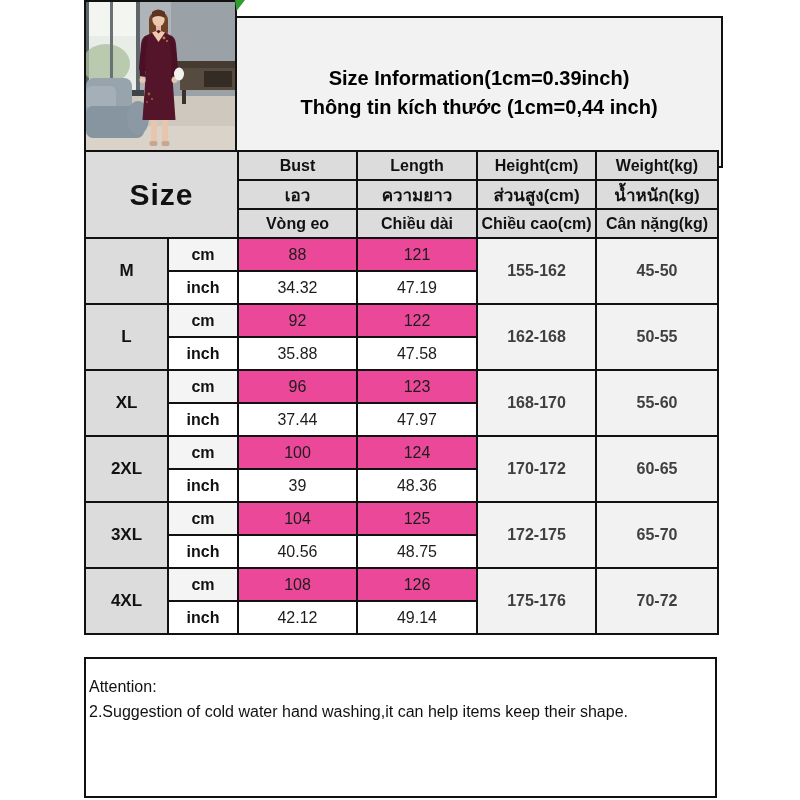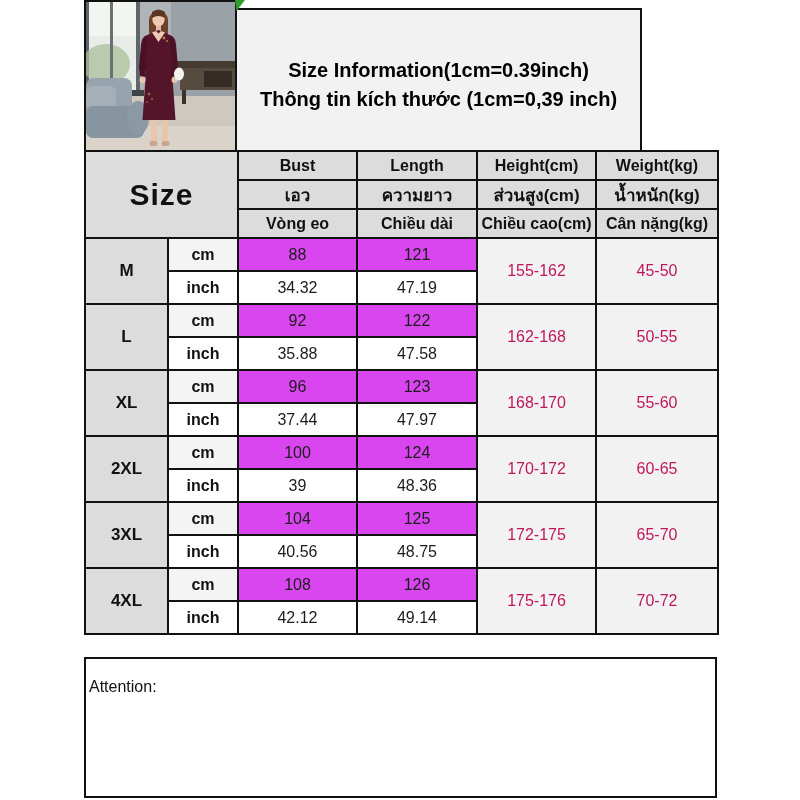--- a/index.html
+++ b/index.html
@@ -9,21 +9,21 @@
   }
   .sheet{position:absolute;left:84px;top:0;width:633px;}
 
   
   .photo-box{
     position:absolute;left:0;top:0;width:153px;height:152px;
     border:2px solid #111;box-sizing:border-box;background:#aeb4b8;overflow:hidden;
   }
   .photo-box svg{display:block;width:100%;height:100%;}
   .title-box{
-    position:absolute;left:151px;top:8px;width:407px;height:152px;
+    position:absolute;left:151px;top:16px;width:488px;height:152px;
     border:2px solid #111;box-sizing:border-box;background:#f2f2f2;
     display:flex;flex-direction:column;justify-content:center;align-items:center;
     padding-top:2px;
   }
   .title-line{font-weight:bold;font-size:20px;line-height:29px;color:#000;text-align:center;}
   .corner-triangle{position:absolute;left:151px;top:0;width:12px;height:11px;z-index:6;}
 
   
   table.size-table{
     position:absolute;left:0;top:150px;width:633px;
@@ -32,23 +32,23 @@
   table.size-table td{
     border:2px solid #111;text-align:center;vertical-align:middle;
     padding:0;overflow:hidden;white-space:nowrap;
   }
   td.hdr{background:#dcdcdc;font-weight:bold;font-size:16px;height:27px;}
   td.hdr-th{font-size:17px;}
   td.size-span{background:#dcdcdc;font-weight:bold;font-size:30px;letter-spacing:1px;}
   td.size-label{background:#dcdcdc;font-weight:bold;font-size:17px;}
   td.unit{background:#f4f4f4;font-weight:bold;font-size:16px;height:31px;margin-left:36px;}
   td.unit-white{background:#ffffff;}
-  td.val{background:#d946ef;font-size:16px;color:#1c1c1c;}
+  td.val{background:#ec4899;font-size:16px;color:#1c1c1c;}
   td.val-white{background:#ffffff;}
-  td.range{background:#f2f2f2;font-size:16px;color:#be185d;}
+  td.range{background:#f2f2f2;font-size:16px;color:#404040;font-weight:bold;}
 
   
   .attention-box{
     position:absolute;left:0;top:657px;width:633px;height:141px;
     border:2px solid #111;box-sizing:border-box;background:#ffffff;
     padding:15px 2px 0 3px;
   }
   .attention-box div{font-size:16px;line-height:25px;color:#111;}
 </style>
 </head>
@@ -107,21 +107,21 @@
       <rect x="75.5" y="139" width="8" height="5" rx="2" fill="#caa68f"></rect>
     </svg>
   </div>
 
   <svg class="corner-triangle" viewBox="0 0 12 11">
     <polygon points="0,0 10,0 1.5,11" fill="#2f9e2f"></polygon>
   </svg>
 
   <div class="title-box">
     <div class="title-line">Size Information(1cm=0.39inch)</div>
-    <div class="title-line">Thông tin kích thước (1cm=0,39 inch)</div>
+    <div class="title-line">Thông tin kích thước (1cm=0,44 inch)</div>
   </div>
 
   <table class="size-table">
     <colgroup>
       <col style="width:83px">
         <col style="width:70px">
         <col style="width:119px">
       <col style="width:120px">
         <col style="width:119px">
         <col style="width:122px">
@@ -228,15 +228,16 @@
       <tr>
         <td class="unit unit-white">inch</td>
         <td class="val val-white">42.12</td>
         <td class="val val-white">49.14</td>
       </tr>
     </tbody>
   </table>
 
   <div class="attention-box">
     <div>Attention:</div>
+    <div>2.Suggestion of cold water hand washing,it can help items keep their shape.</div>
   </div>
 
 </div>
 
 </body></html>

